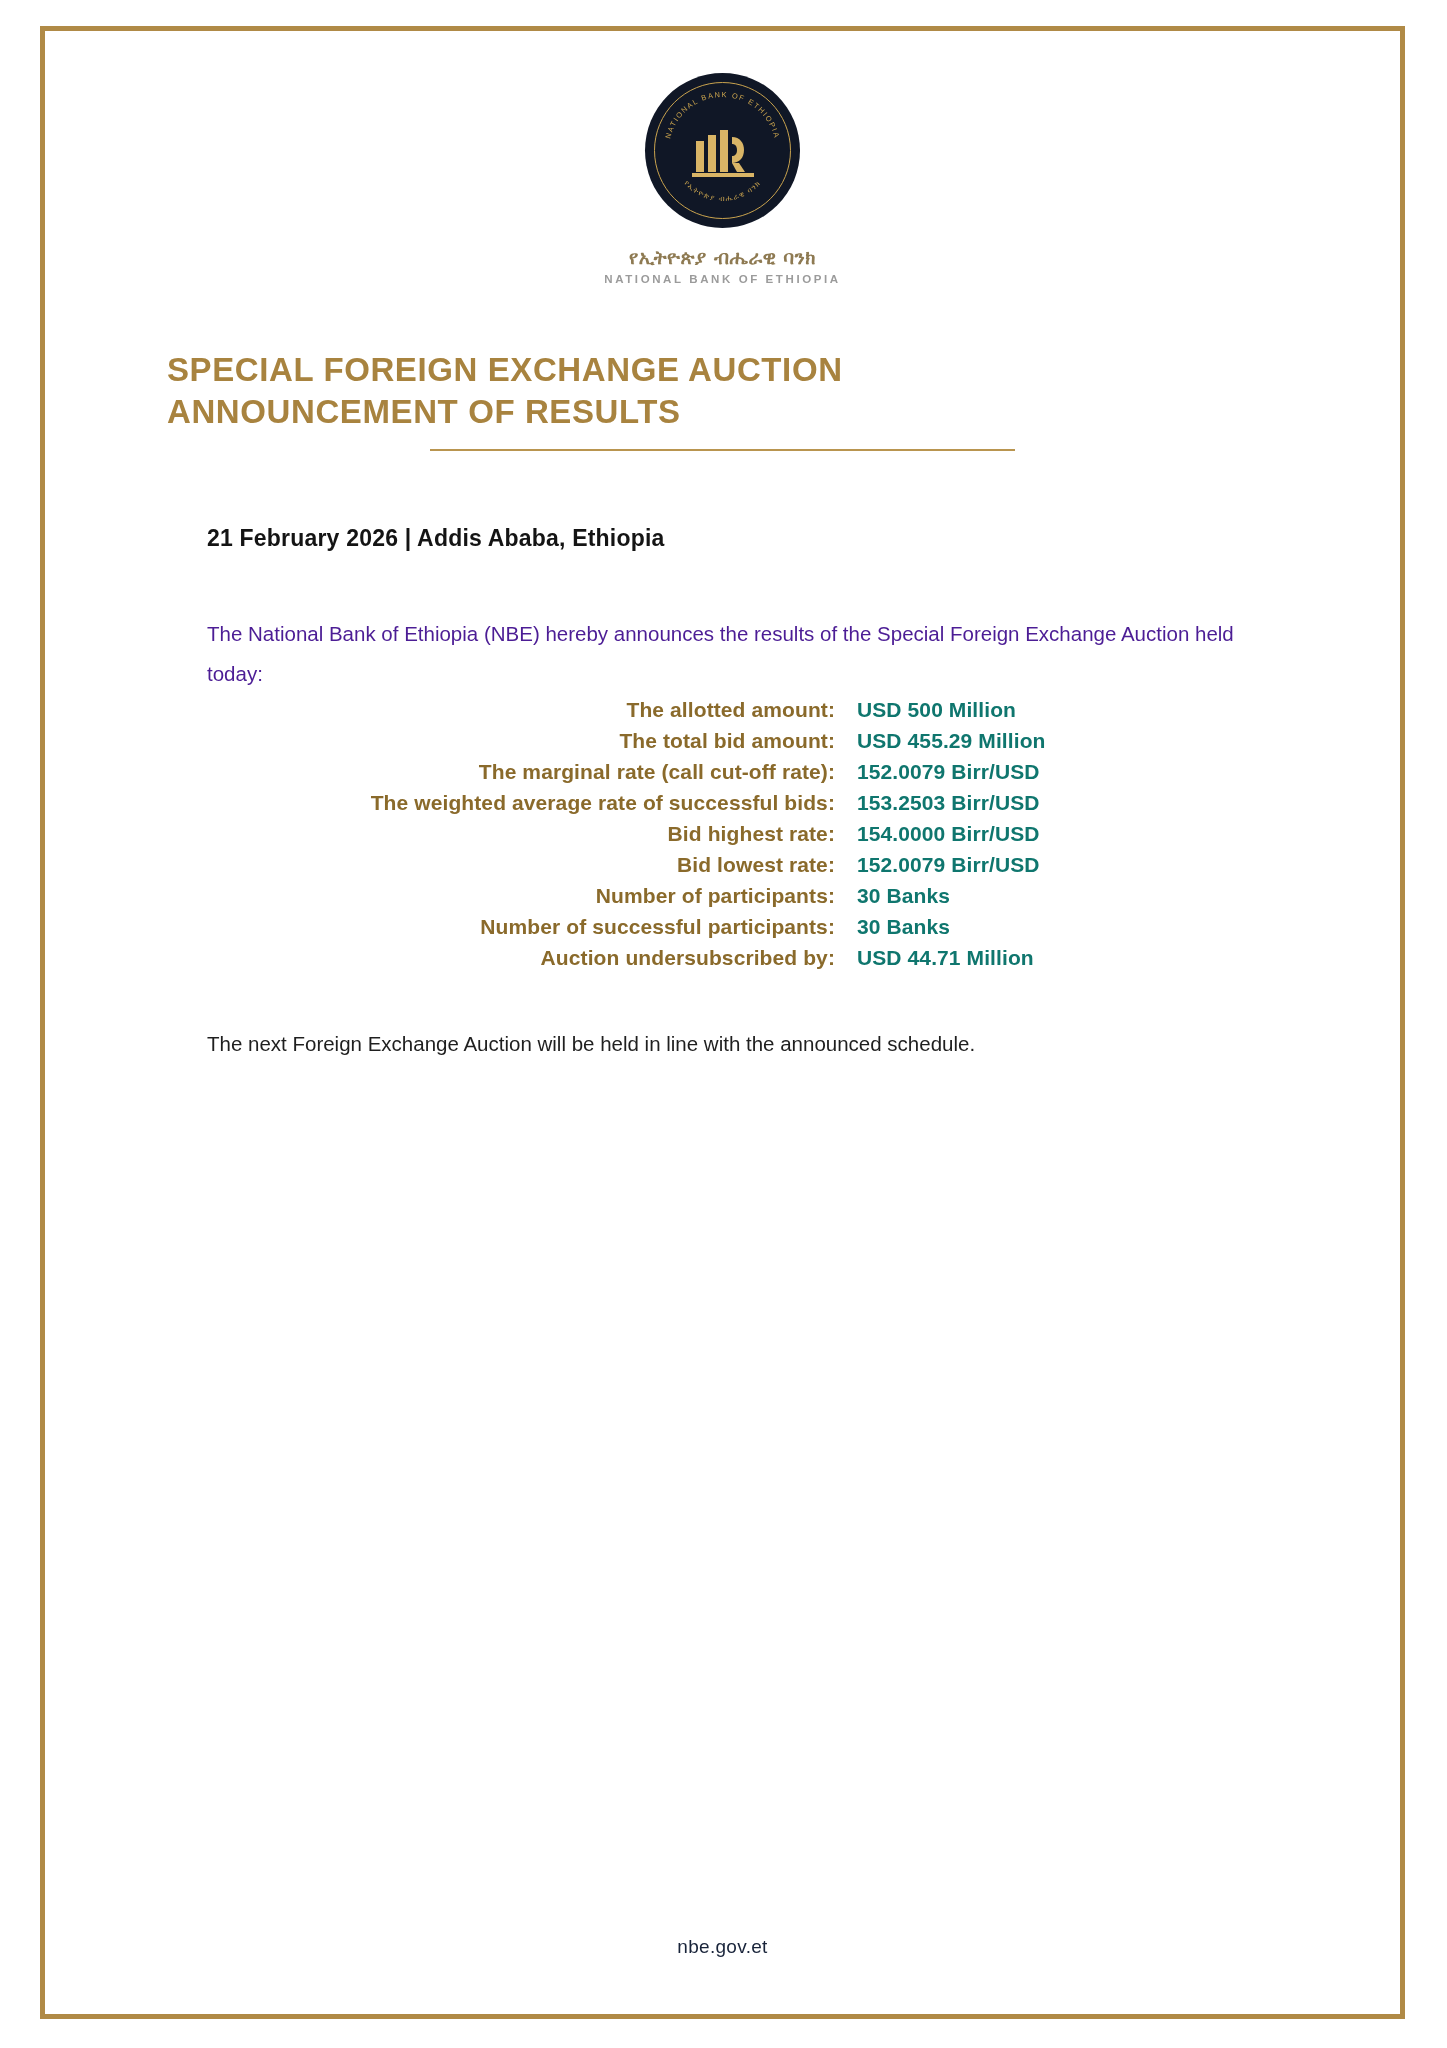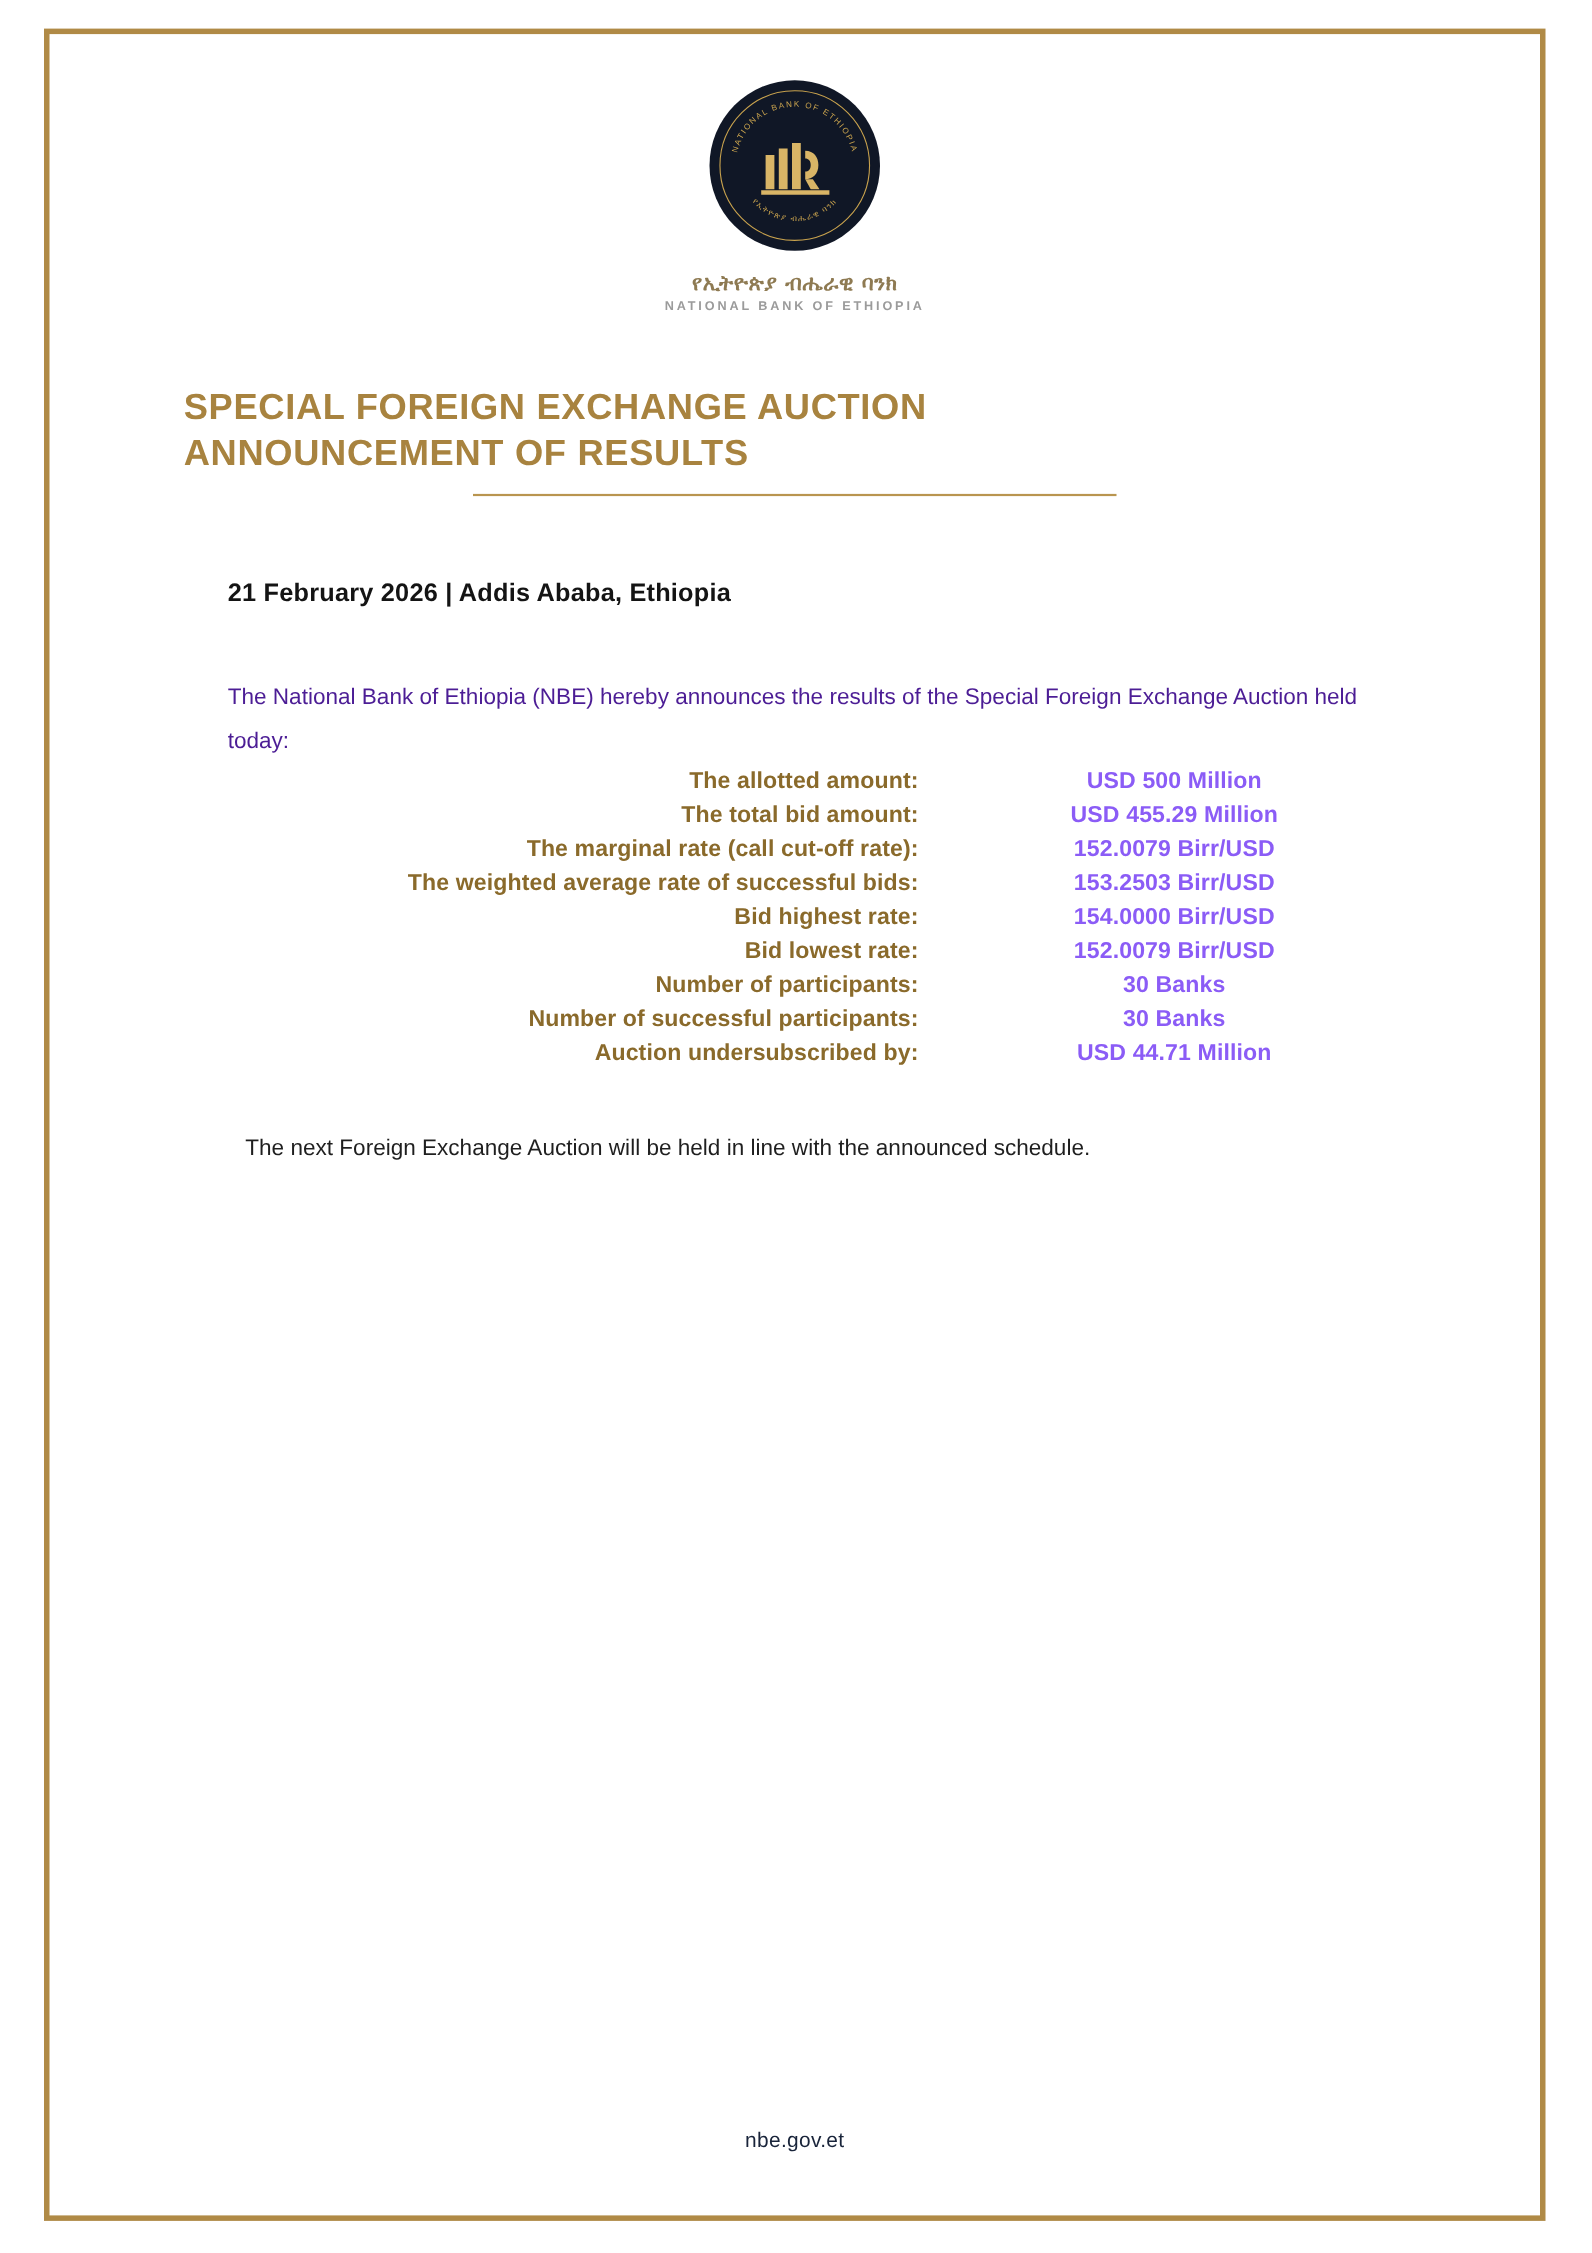--- a/index.html
+++ b/index.html
@@ -148,30 +148,30 @@
   }
   .facts td.label {
     text-align: right;
     color: #8a6a2b;
     font-weight: 700;
     width: 668px;
     padding-right: 22px;
     letter-spacing: 0.1px;
   }
   .facts td.value {
-    text-align: center;
-    color: #8b5cf6;
+    text-align: left;
+    color: #0f766e;
     font-weight: 700;
     letter-spacing: 0.1px;
   }
 
   
   .closing {
     margin-top: 52px;
-    margin-left: 56px;
+    margin-left: 40px;
     font-size: 20.5px;
     color: #1f1f1f;
     line-height: 1.9;
   }
 
   
   .footer {
     position: absolute;
     left: 0;
     right: 0;

